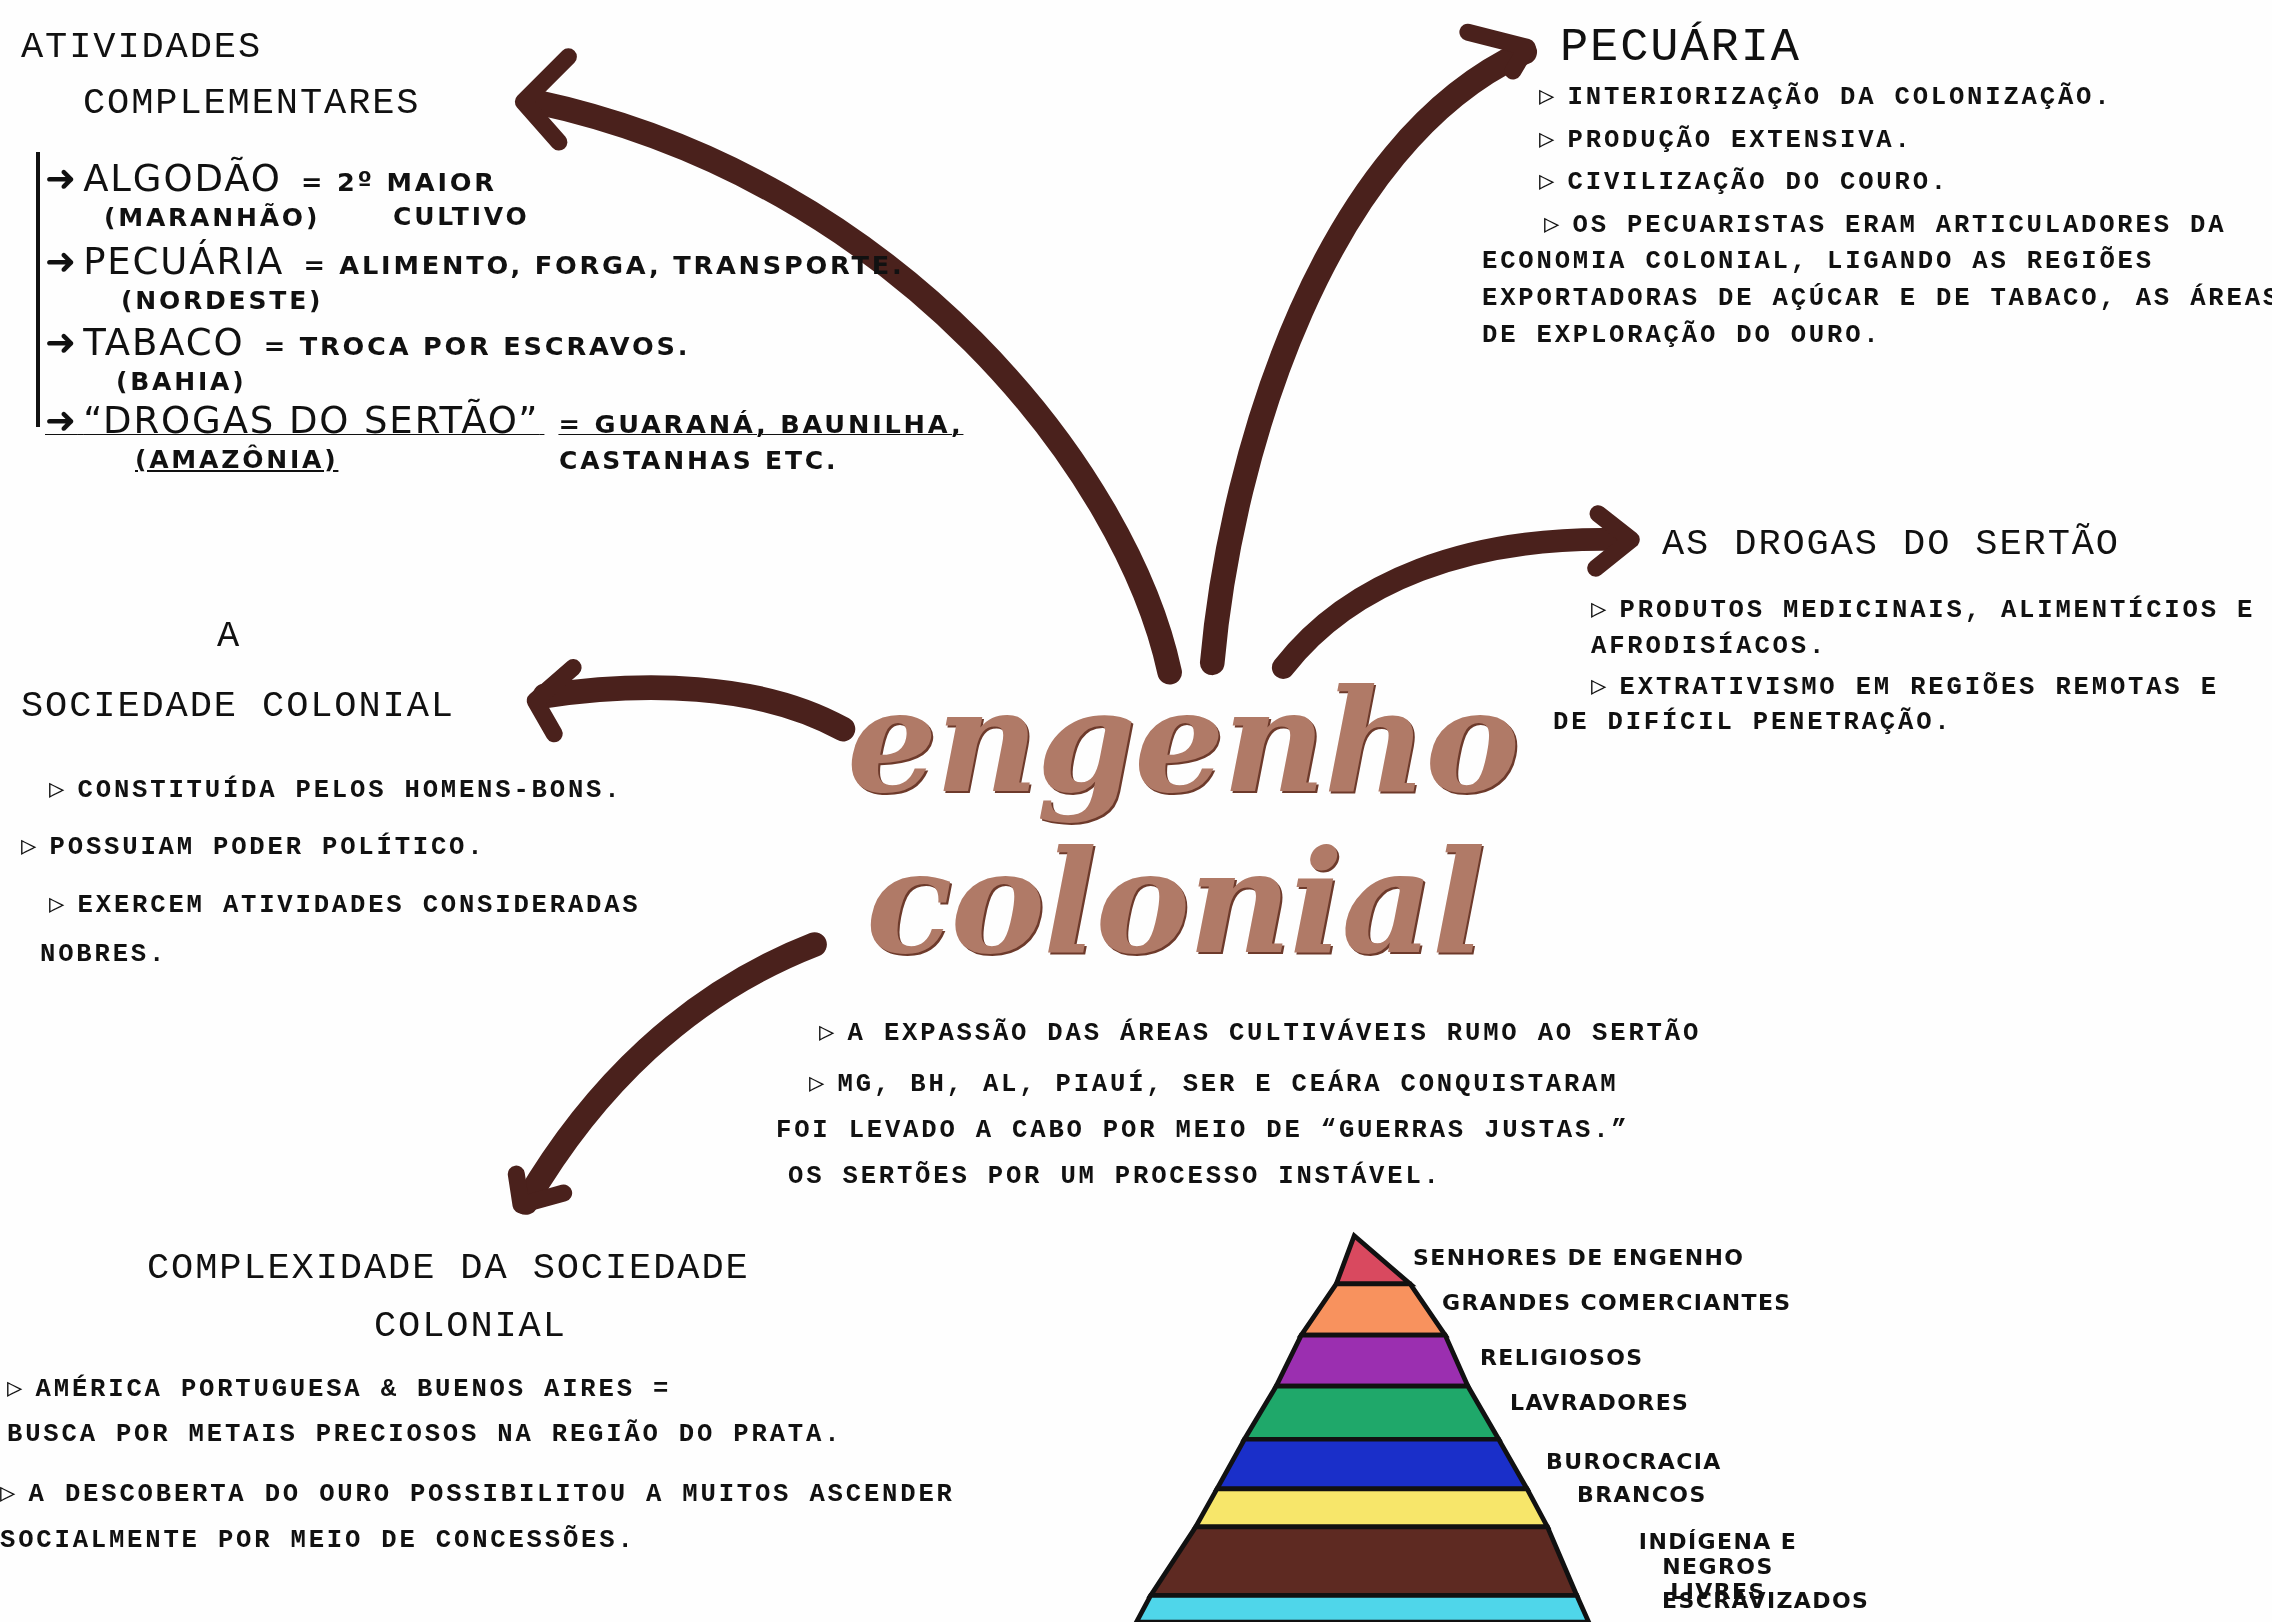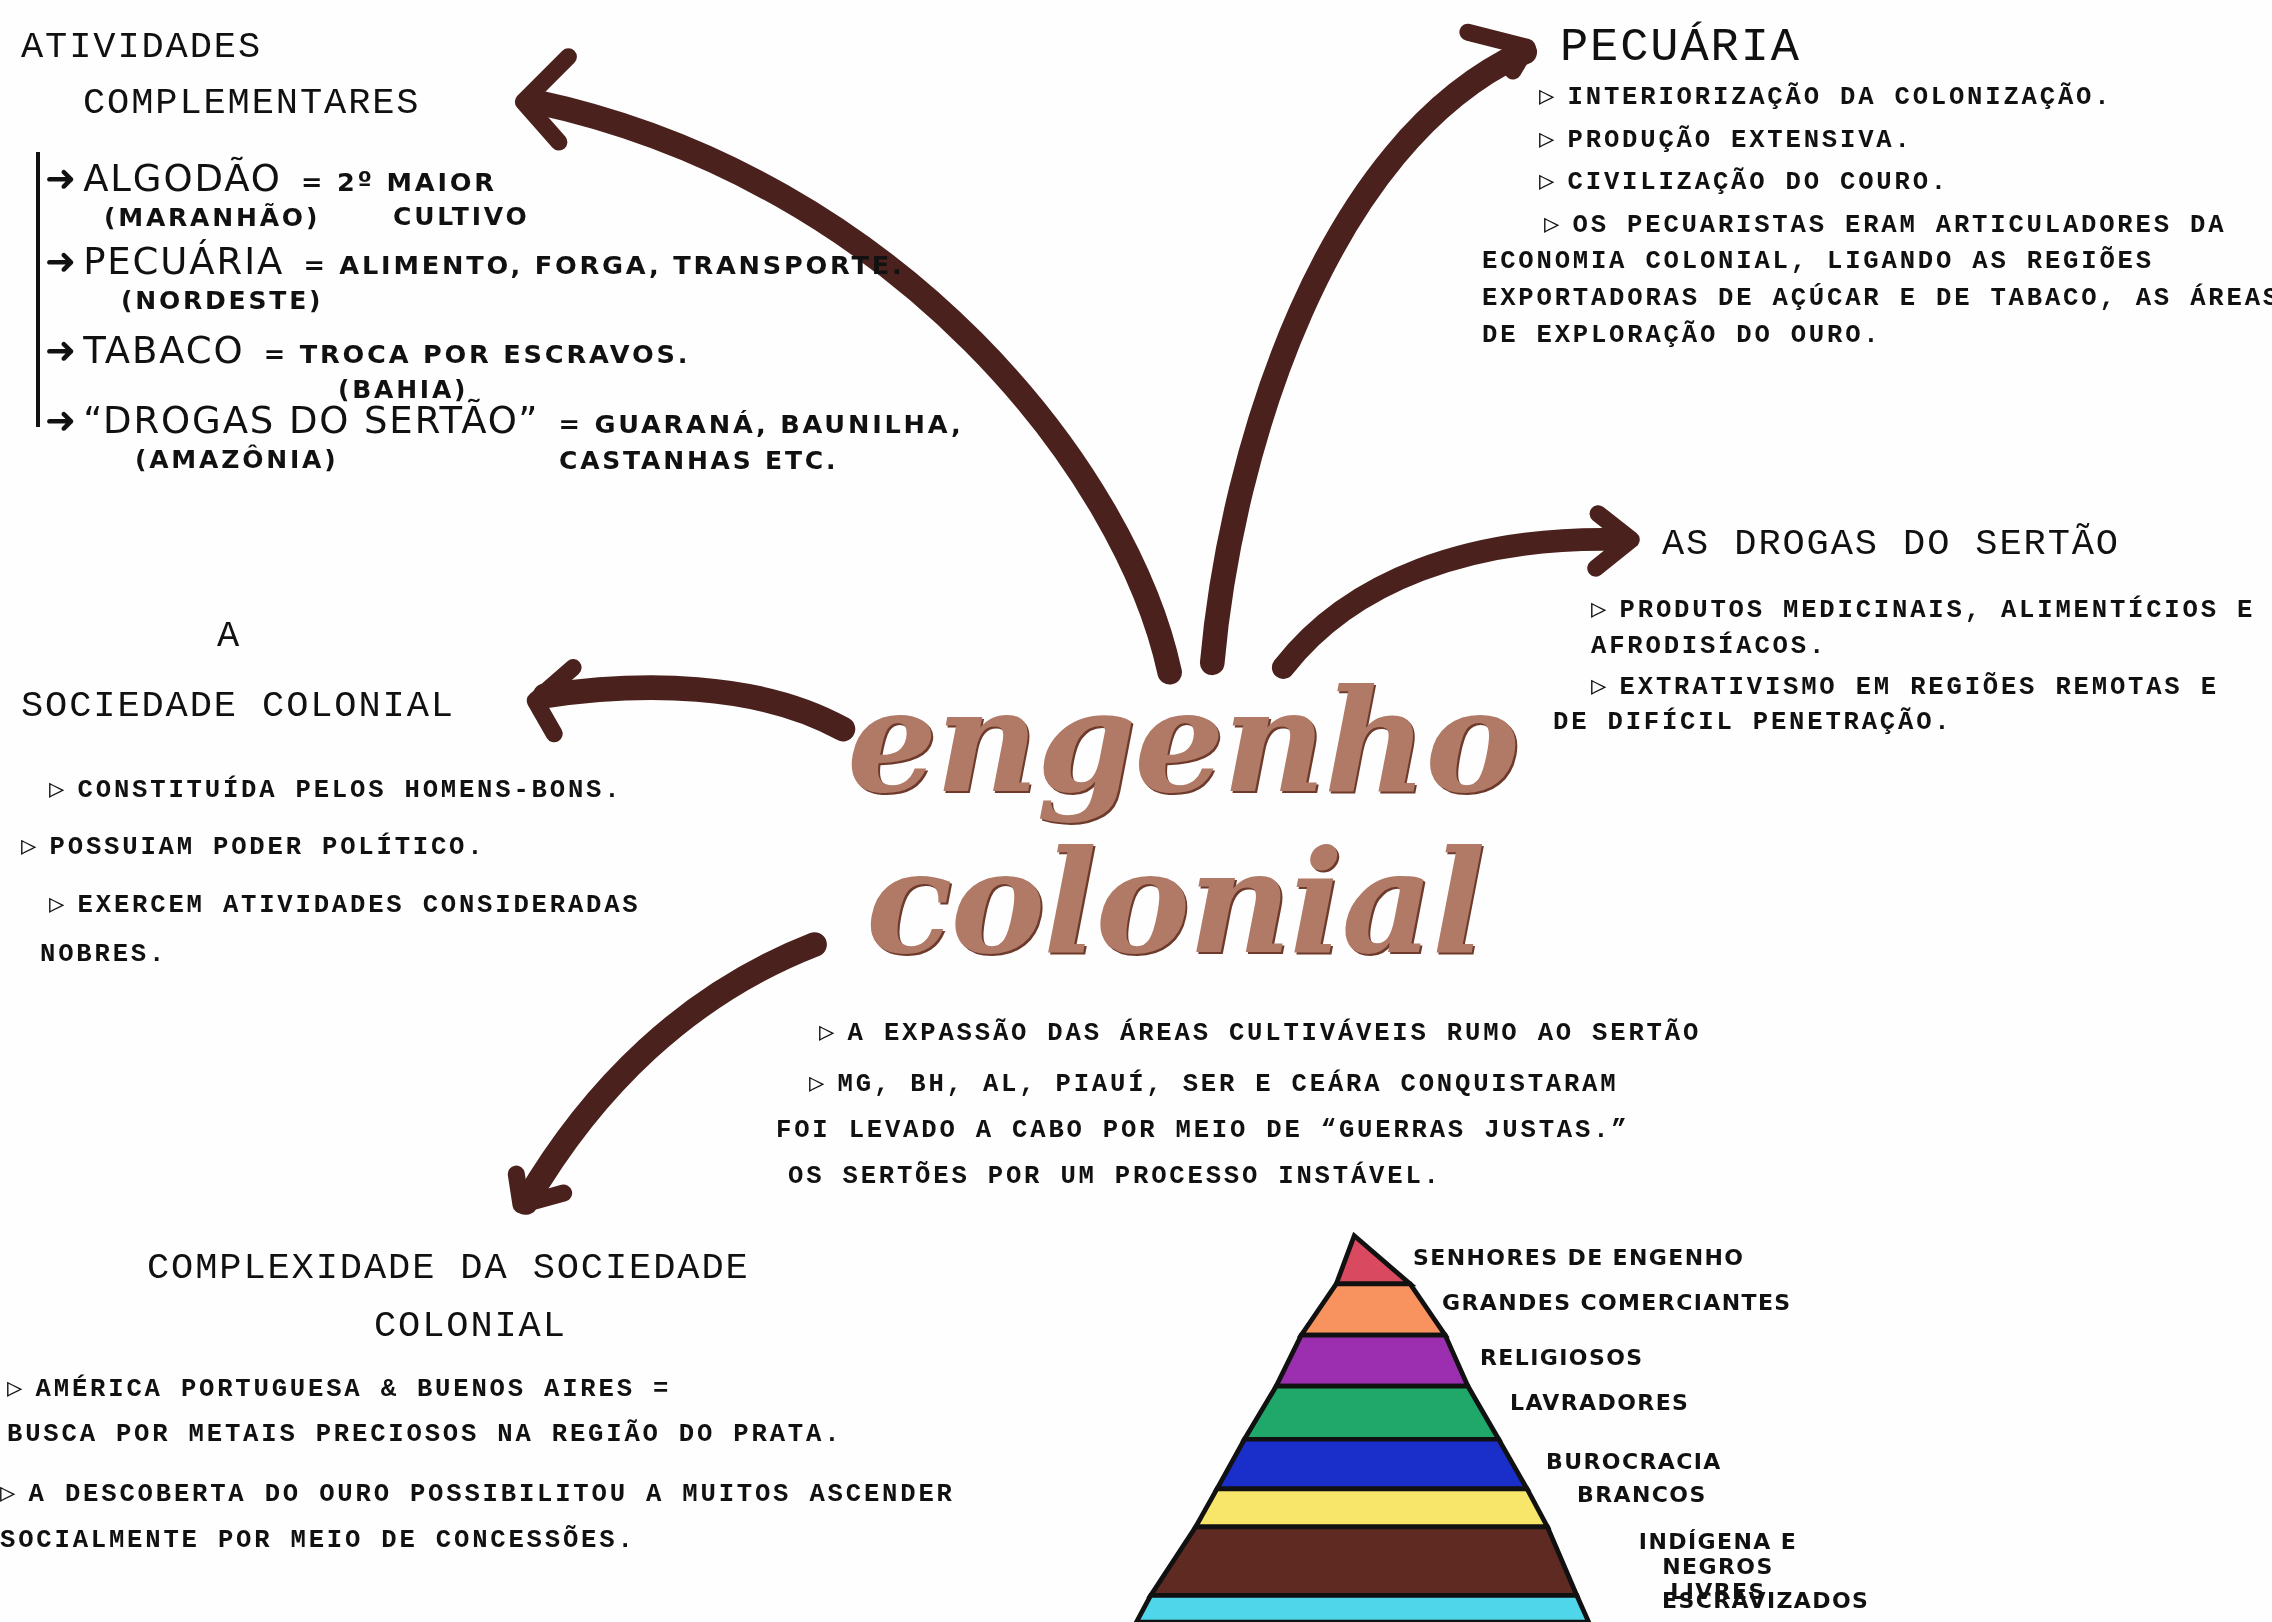--- a/index.html
+++ b/index.html
@@ -68,27 +68,27 @@
     <span class="t" style="margin-left:14px;">= 2º maior</span>
     <div class="s" style="margin-left:59px;">(Maranhão)</div>
     <div class="s" style="position:absolute;left:348px;top:45px;">cultivo</div>
   </div>
   <div class="blk" style="left:45px;top:239px;">
     <span class="h">➜</span>
     <span class="h">Pecuária</span>
     <span class="t" style="margin-left:14px;">= alimento, forga, transporte.</span>
     <div class="s" style="margin-left:76px;">(Nordeste)</div>
   </div>
-  <div class="blk" style="left:45px;top:328px;text-align:center;">
+  <div class="blk" style="left:45px;top:320px;">
     <span class="h">➜</span>
     <span class="h">Tabaco</span>
     <span class="t" style="margin-left:14px;">= troca por escravos.</span>
     <div class="s" style="margin-left:71px;">(Bahia)</div>
   </div>
-  <div class="blk" style="left:45px;top:398px;">
+  <div class="blk" style="left:45px;top:398px;text-decoration:underline;">
     <span class="h">➜</span>
     <span class="h">“Drogas do Sertão”</span>
     <span class="t" style="margin-left:14px;">= guaraná, baunilha,</span>
     <div class="s" style="margin-left:90px;">(Amazônia)</div>
     <div class="s" style="position:absolute;left:514px;top:47px;">castanhas etc.</div>
   </div>
 
   <div class="blk" style="left:1482px;top:19px;">
     <div class="h line" style="margin-left:78px;font-size:47px;">Pecuária</div>
     <div class="t line bullet" style="margin-left:57px;margin-top:4.7px;">Interiorização da colonização.</div>

